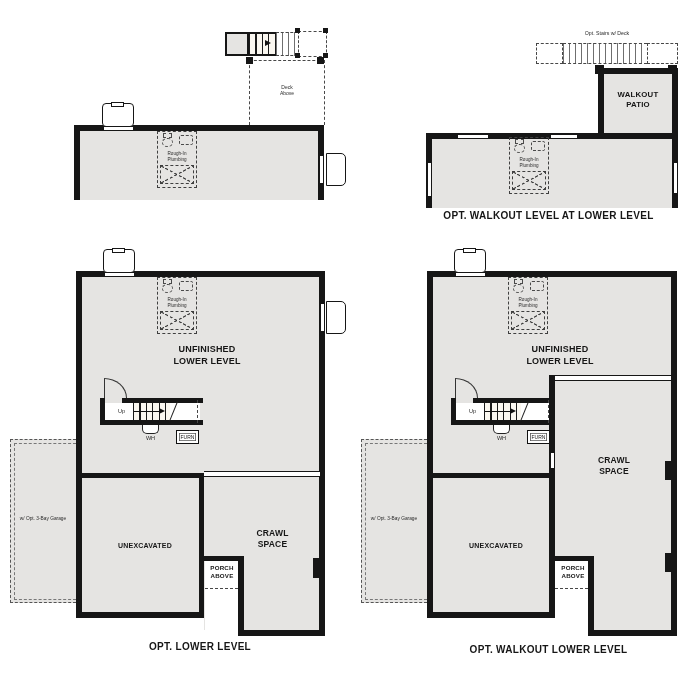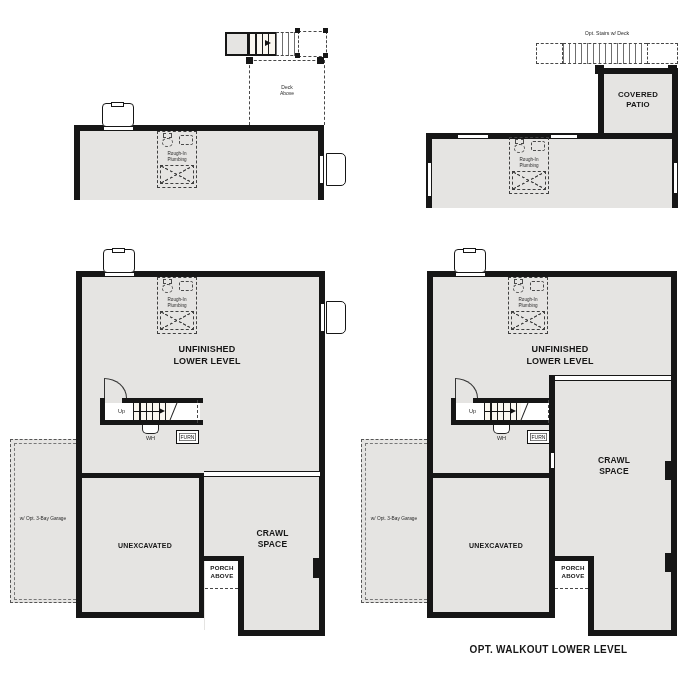--- a/index.html
+++ b/index.html
@@ -82,21 +82,21 @@
     <div class="dash" style="left:536px;top:43px;width:27px;height:21px"></div>
     <div class="dtreads" style="left:563px;top:43px;width:84px;height:21px"></div>
     <div class="dash" style="left:647px;top:43px;width:31px;height:21px"></div>
 
     <div class="post" style="left:595px;top:65px;width:9px;height:9px"></div>
     <div class="post" style="left:668px;top:65px;width:9px;height:9px"></div>
     <div class="g" style="left:604px;top:74px;width:68px;height:59px"></div>
     <div class="w" style="left:598px;top:68px;width:80px;height:6px"></div>
     <div class="w" style="left:598px;top:74px;width:6px;height:59px"></div>
     <div class="w" style="left:672px;top:74px;width:6px;height:59px"></div>
-    <div class="lbl" style="left:604px;top:90px;width:68px;font-size:7.8px">COVERED
+    <div class="lbl" style="left:604px;top:90px;width:68px;font-size:7.8px">WALKOUT
 PATIO</div>
 
     <div class="g" style="left:432px;top:139px;width:240px;height:69px"></div>
     <div class="w" style="left:426px;top:133px;width:252px;height:6px"></div>
     <div class="w" style="left:426px;top:139px;width:6px;height:69px"></div>
     <div class="w" style="left:672px;top:139px;width:6px;height:69px"></div>
     <div class="winh" style="left:458px;top:133.5px;width:30px;height:5px"></div>
     <div class="winh" style="left:551px;top:133.5px;width:26px;height:5px"></div>
     <div class="winv" style="left:426.5px;top:163px;width:5px;height:33px"></div>
     <div class="winv" style="left:672.5px;top:163px;width:5px;height:30px"></div>
@@ -105,20 +105,21 @@
       <div class="abs" style="left:4px;top:6px;width:11px;height:9px;border:1px dashed #4a4a4a;border-radius:50%"></div>
       <div class="abs" style="left:5px;top:1px;width:9px;height:5px;border:1px dashed #4a4a4a"></div>
       <div class="abs" style="left:21px;top:3px;width:14px;height:10px;border:1px dashed #4a4a4a;border-radius:2px"></div>
       <div class="sm" style="left:0;top:19px;width:38px;font-size:4.6px">Rough-In
 Plumbing</div>
       <div class="abs" style="left:2px;top:33px;width:34px;height:19px;border:1.2px dashed #3f3f3f">
         <div class="abs" style="left:-2px;top:8.4px;width:36px;height:1.1px;background:repeating-linear-gradient(90deg,#333 0 3px,transparent 3px 5px);transform:rotate(28deg)"></div>
         <div class="abs" style="left:-2px;top:8.4px;width:36px;height:1.1px;background:repeating-linear-gradient(90deg,#333 0 3px,transparent 3px 5px);transform:rotate(-28deg)"></div>
       </div>
     </div>
+    <div class="title" style="left:410px;top:210px;width:277px">OPT. WALKOUT LEVEL AT LOWER LEVEL</div>
   </div>
 
   <div class="abs" style="left:0;top:0;width:687px;height:687px">
 
     <div class="abs" style="left:10px;top:439px;width:66px;height:164px;background:#e5e4e2;border-top:1.3px dashed #555;border-left:1.3px dashed #555;border-bottom:1.3px dashed #555">
       <div class="abs" style="left:2.5px;top:2.5px;right:0;bottom:2.5px;border-top:1px dashed #777;border-left:1px dashed #777;border-bottom:1px dashed #777"></div>
       <div class="sm" style="left:1px;top:76px;width:62px;font-size:4.8px">w/ Opt. 3-Bay Garage</div>
     </div>
 
     <div class="g" style="left:82px;top:277px;width:237px;height:196px"></div>
@@ -177,20 +178,21 @@
     <div class="wt" style="left:205px;top:561px;width:33px;height:75px"></div>
     <div class="w" style="left:199px;top:556px;width:45px;height:5px"></div>
     <div class="w" style="left:238px;top:556px;width:6px;height:80px"></div>
     <div class="abs" style="left:205px;top:588px;width:33px;height:0;border-top:1.5px dashed #474747"></div>
     <div class="w" style="left:238px;top:630px;width:87px;height:6px"></div>
     <div class="w" style="left:313px;top:558px;width:7px;height:20px"></div>
     <div class="lbl" style="left:230px;top:528px;width:85px;font-size:8.5px">CRAWL
 SPACE</div>
     <div class="lbl" style="left:200px;top:564px;width:44px;font-size:6.2px">PORCH
 ABOVE</div>
+    <div class="title" style="left:60px;top:641px;width:280px">OPT. LOWER LEVEL</div>
   </div>
 
   <div class="abs" style="left:0;top:0;width:687px;height:687px">
 
     <div class="abs" style="left:361px;top:439px;width:66px;height:164px;background:#e5e4e2;border-top:1.3px dashed #555;border-left:1.3px dashed #555;border-bottom:1.3px dashed #555">
       <div class="abs" style="left:2.5px;top:2.5px;right:0;bottom:2.5px;border-top:1px dashed #777;border-left:1px dashed #777;border-bottom:1px dashed #777"></div>
       <div class="sm" style="left:1px;top:76px;width:62px;font-size:4.8px">w/ Opt. 3-Bay Garage</div>
     </div>
 
     <div class="g" style="left:433px;top:277px;width:238px;height:196px"></div>

